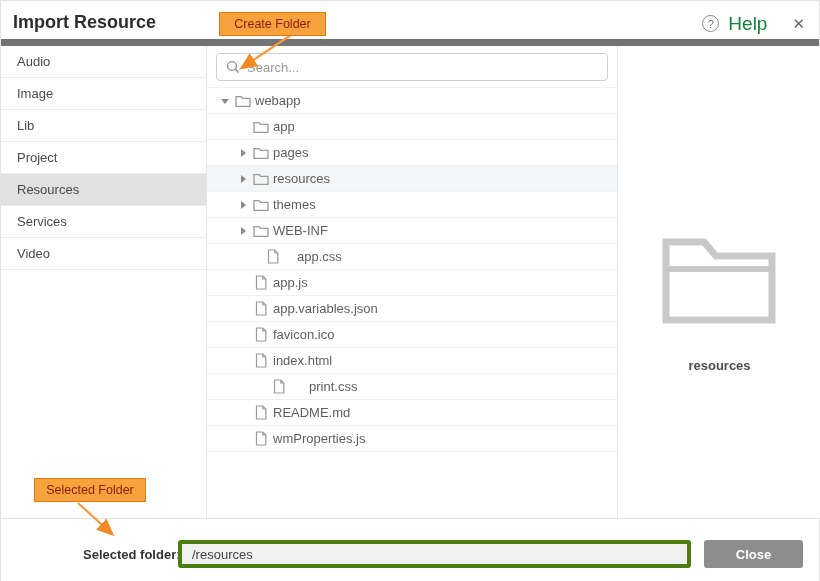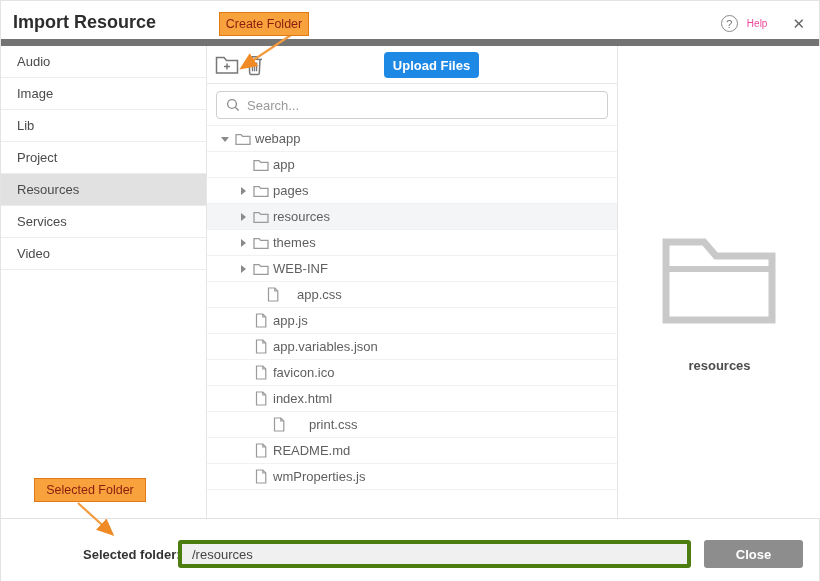--- a/index.html
+++ b/index.html
@@ -12,27 +12,27 @@
   .app { position:absolute; inset:0; background:#fff; border:1px solid #e3e3e3; }
 
   
   .header { position:absolute; left:0; top:0; width:100%; height:45px;
             border-bottom:7px solid #737373; background:#fff; }
   .title { position:absolute; left:12px; top:11px; font-size:18px; font-weight:700; color:#2d2d2d; }
   .header-right { position:absolute; right:14px; top:0; height:45px; display:flex; align-items:center; gap:9px; }
   .help-circle { width:17px; height:17px; border:1.4px solid #8a8a8a; border-radius:50%;
                  display:flex; align-items:center; justify-content:center;
                  font-size:11px; color:#777; cursor:pointer; }
-  .help-text { color:#ec4899; font-size:10px; cursor:pointer; }
+  .help-text { color:#15803d; font-size:19px; cursor:pointer; }
   .close-x { margin-left:16px; font-size:15px; color:#666; cursor:pointer; line-height:1; }
 
   
   .callout { position:absolute; height:24px; display:flex; align-items:center; justify-content:center;
              background:#F7A23C; border:1px solid #E07A15; color:#8B1D10; font-size:12.5px; z-index:30; }
-  .callout.create { left:218px; top:11px; width:90px; }
+  .callout.create { left:218px; top:11px; width:107px; }
   .callout.selected { left:33px; top:477px; width:112px; }
   .ann-arrow { position:absolute; z-index:29; pointer-events:none; }
 
   
   .sidebar { position:absolute; left:0; top:45px; width:205px; height:472px; background:#fff; }
   .side-item { height:32px; display:flex; align-items:center; padding-left:16px;
                border-bottom:1px solid #ececec; color:#4a4a4a; font-size:13px; cursor:pointer; }
   .side-item.sel { background:#e1e1e1; }
 
   
@@ -128,40 +128,20 @@
       </div>
       <div class="side-item">
         <span>Services</span>
       </div>
       <div class="side-item">
         <span>Video</span>
       </div>
     </div>
 
   <div class="tree-panel">
-    <div class="tp-toolbar">
-      <span class="tb-icon newfolder">
-        <svg width="24" height="20" viewBox="0 0 24 20">
-          <path d="M1.5 18 V2.5 H9 L11.5 5.5 H22.5 V18 Z" fill="none" stroke="#777" stroke-width="1.5"></path>
-          <line x1="12" y1="8.5" x2="12" y2="14.5" stroke="#777" stroke-width="1.5"></line>
-          <line x1="9" y1="11.5" x2="15" y2="11.5" stroke="#777" stroke-width="1.5"></line>
-        </svg>
-      </span>
-      <span class="tb-icon trash">
-        <svg width="17" height="21" viewBox="0 0 17 21">
-          <path d="M5.8 4 V1.8 H11.2 V4" fill="none" stroke="#777" stroke-width="1.5"></path>
-          <line x1="1" y1="4.4" x2="16" y2="4.4" stroke="#777" stroke-width="1.5"></line>
-          <path d="M3 4.4 L3.7 18.2 Q3.8 19.4 5 19.4 H12 Q13.2 19.4 13.3 18.2 L14 4.4" fill="none" stroke="#777" stroke-width="1.5"></path>
-          <line x1="6.3" y1="7.5" x2="6.5" y2="16.3" stroke="#777" stroke-width="1.3"></line>
-          <line x1="8.5" y1="7.5" x2="8.5" y2="16.3" stroke="#777" stroke-width="1.3"></line>
-          <line x1="10.7" y1="7.5" x2="10.5" y2="16.3" stroke="#777" stroke-width="1.3"></line>
-        </svg>
-      </span>
-      <button class="upload-btn">Upload Files</button>
-    </div>
     <div class="search-wrap">
       <svg width="14" height="14" viewBox="0 0 14 14">
         <circle cx="6" cy="6" r="4.4" fill="none" stroke="#8f8f8f" stroke-width="1.4"></circle>
         <line x1="9.3" y1="9.3" x2="12.6" y2="12.6" stroke="#8f8f8f" stroke-width="1.4"></line>
       </svg>
       <input class="search-input" type="text" placeholder="Search..." style="">
     </div>
     <div class="tree-list" id="treelist">
         <div class="tree-row" style="padding-left: 10px;">
           <span class="caret-box">

